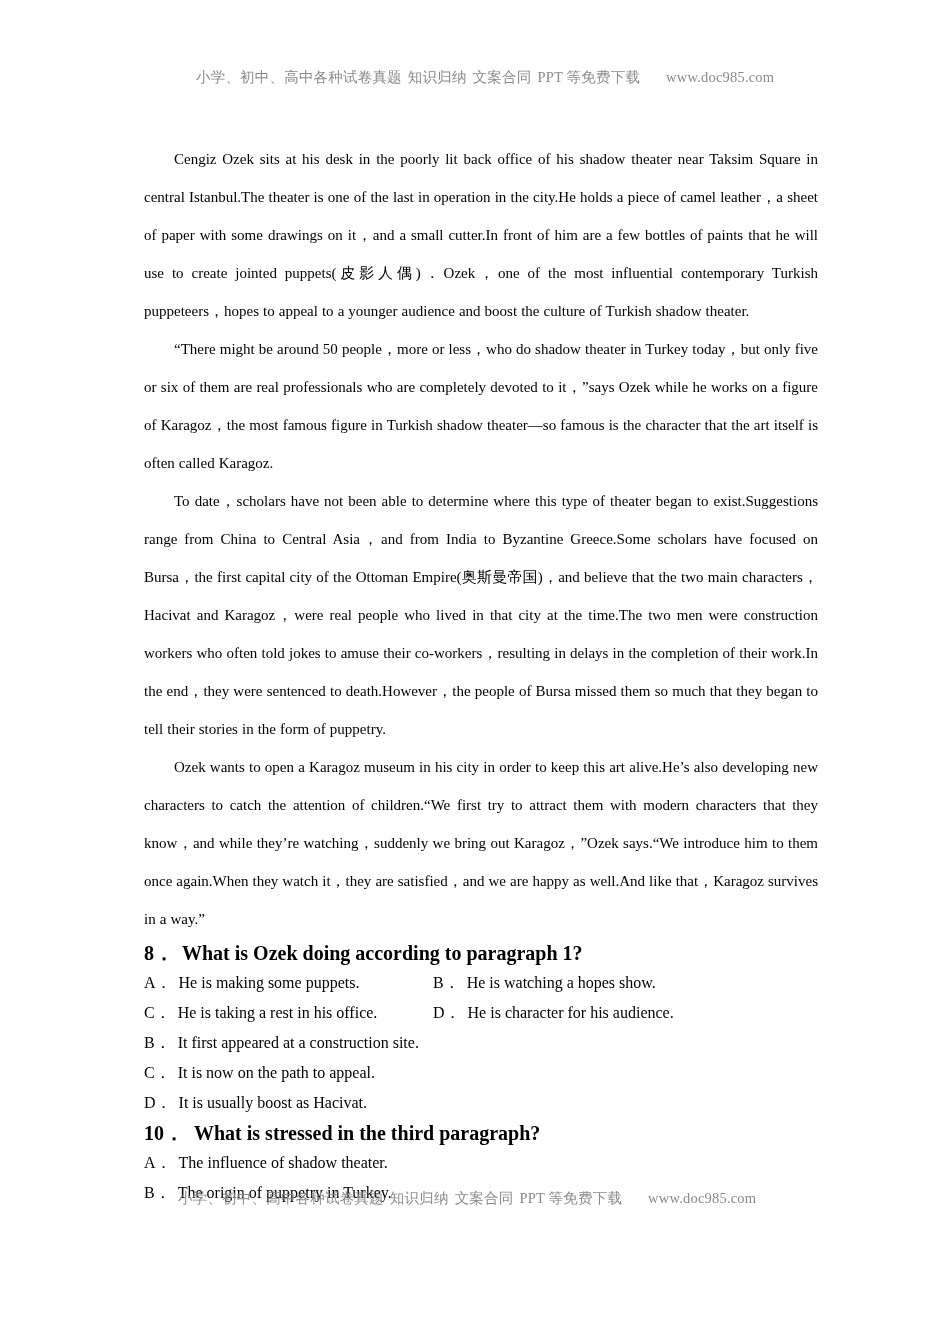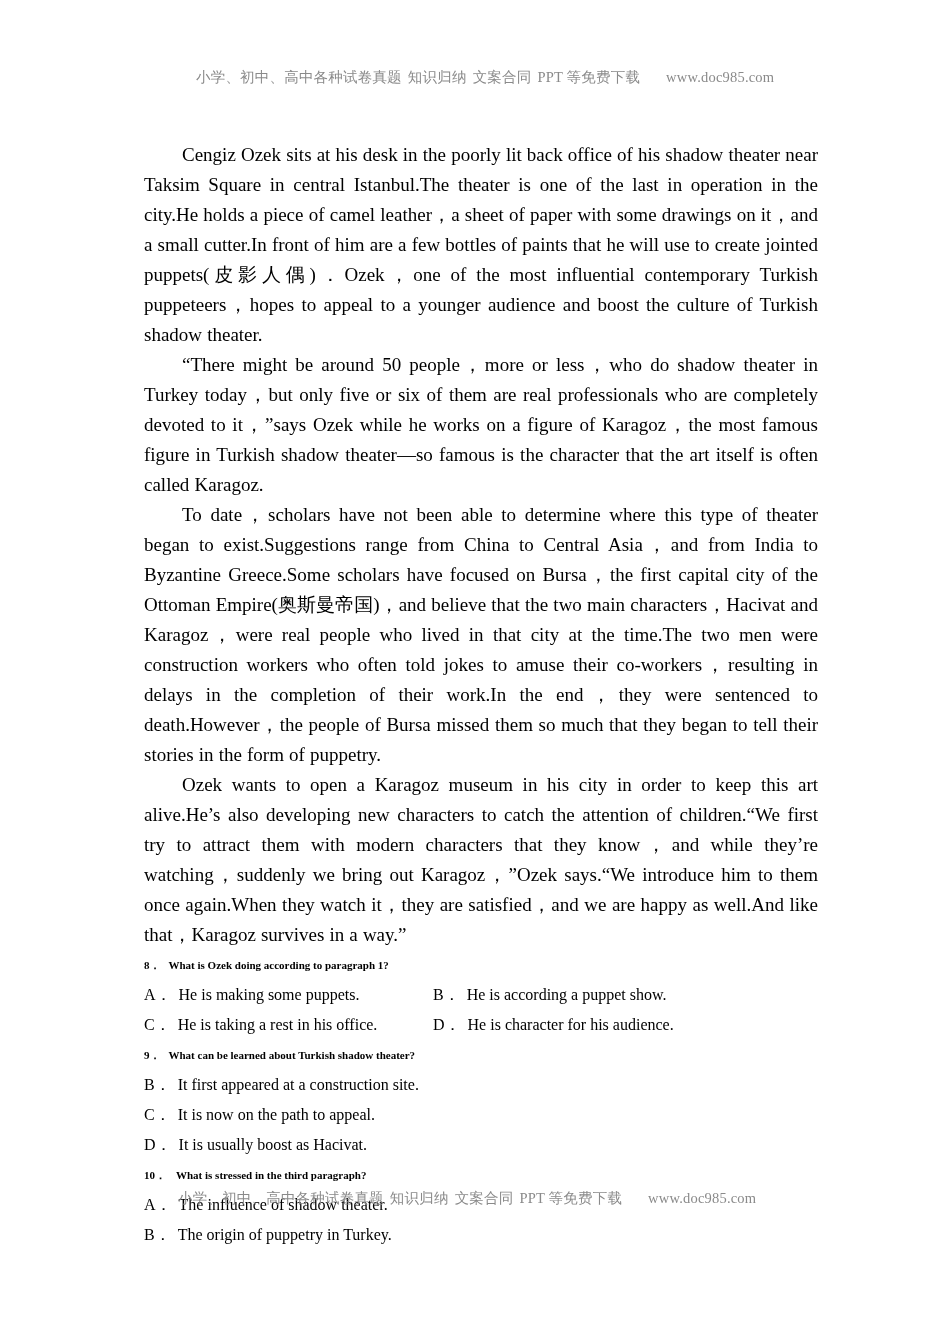--- a/index.html
+++ b/index.html
@@ -48,32 +48,32 @@
   
   .content {
     position: absolute;
     left: 136px;
     top: 140px;
     width: 674px;
   }
 
   p.para {
     margin: 0;
-    font-size: 19px;
-    line-height: 30px;
+    font-size: 15px;
+    line-height: 38px;
     text-align: justify;
     text-justify: inter-word;
     text-indent: 2em;
     word-spacing: 0.02em;
   }
 
   
   .question {
     margin: 0;
-    font-size: 11px;
+    font-size: 20px;
     line-height: 30px;
     font-weight: bold;
     white-space: nowrap;
   }
   .q-num {
     display: inline-block;
   }
   .q-gap {
     display: inline-block;
     width: 8px;
@@ -118,25 +118,24 @@
 
   <div class="content">
 
     <p class="para">Cengiz Ozek sits at his desk in the poorly lit back office of his shadow theater near Taksim Square in central Istanbul.The theater is one of the last in operation in the city.He holds a piece of camel leather，a sheet of paper with some drawings on it，and a small cutter.In front of him are a few bottles of paints that he will use to create jointed puppets(皮影人偶)．Ozek，one of the most influential contemporary Turkish puppeteers，hopes to appeal to a younger audience and boost the culture of Turkish shadow theater.</p>
     <p class="para">“There might be around 50 people，more or less，who do shadow theater in Turkey today，but only five or six of them are real professionals who are completely devoted to it，”says Ozek while he works on a figure of Karagoz，the most famous figure in Turkish shadow theater—so famous is the character that the art itself is often called Karagoz.</p>
     <p class="para">To date，scholars have not been able to determine where this type of theater began to exist.Suggestions range from China to Central Asia，and from India to Byzantine Greece.Some scholars have focused on Bursa，the first capital city of the Ottoman Empire(奥斯曼帝国)，and believe that the two main characters，Hacivat and Karagoz，were real people who lived in that city at the time.The two men were construction workers who often told jokes to amuse their co-workers，resulting in delays in the completion of their work.In the end，they were sentenced to death.However，the people of Bursa missed them so much that they began to tell their stories in the form of puppetry.</p>
     <p class="para">Ozek wants to open a Karagoz museum in his city in order to keep this art alive.He’s also developing new characters to catch the attention of children.“We first try to attract them with modern characters that they know，and while they’re watching，suddenly we bring out Karagoz，”Ozek says.“We introduce him to them once again.When they watch it，they are satisfied，and we are happy as well.And like that，Karagoz survives in a way.”</p>
 
     <p class="question"><span class="q-num">8</span><span>．</span><span class="q-gap"></span><span>What is Ozek doing according to paragraph 1?</span></p>
 
-    <p class="opt-row"><span class="opt"><span class="opt-letter">A</span><span>．</span><span class="opt-sep"></span><span>He is making some puppets.</span></span><span class="opt opt-col2"><span class="opt-letter">B</span><span>．</span><span class="opt-sep"></span><span>He is according a puppet show.</span></span></p>
+    <p class="opt-row"><span class="opt"><span class="opt-letter">A</span><span>．</span><span class="opt-sep"></span><span>He is making some puppets.</span></span><span class="opt opt-col2"><span class="opt-letter">B</span><span>．</span><span class="opt-sep"></span><span>He is watching a hopes show.</span></span></p>
 
     <p class="opt-row"><span class="opt"><span class="opt-letter">C</span><span>．</span><span class="opt-sep"></span><span>He is taking a rest in his office.</span></span><span class="opt opt-col2"><span class="opt-letter">D</span><span>．</span><span class="opt-sep"></span><span>He is character for his audience.</span></span></p>
 
-    <p class="question"><span class="q-num">9</span><span>．</span><span class="q-gap"></span><span>What can be learned about Turkish shadow theater?</span></p>
 
     <p class="opt-row"><span class="opt-letter">B</span><span>．</span><span class="opt-sep"></span><span>It first appeared at a construction site.</span></p>
     <p class="opt-row"><span class="opt-letter">C</span><span>．</span><span class="opt-sep"></span><span>It is now on the path to appeal.</span></p>
     <p class="opt-row"><span class="opt-letter">D</span><span>．</span><span class="opt-sep"></span><span>It is usually boost as Hacivat.</span></p>
 
     <p class="question"><span class="q-num">10</span><span>．</span><span class="q-gap-wide"></span><span>What is stressed in the third paragraph?</span></p>
 
     <p class="opt-row"><span class="opt-letter">A</span><span>．</span><span class="opt-sep"></span><span>The influence of shadow theater.</span></p>
     <p class="opt-row"><span class="opt-letter">B</span><span>．</span><span class="opt-sep"></span><span>The origin of puppetry in Turkey.</span></p>
 

